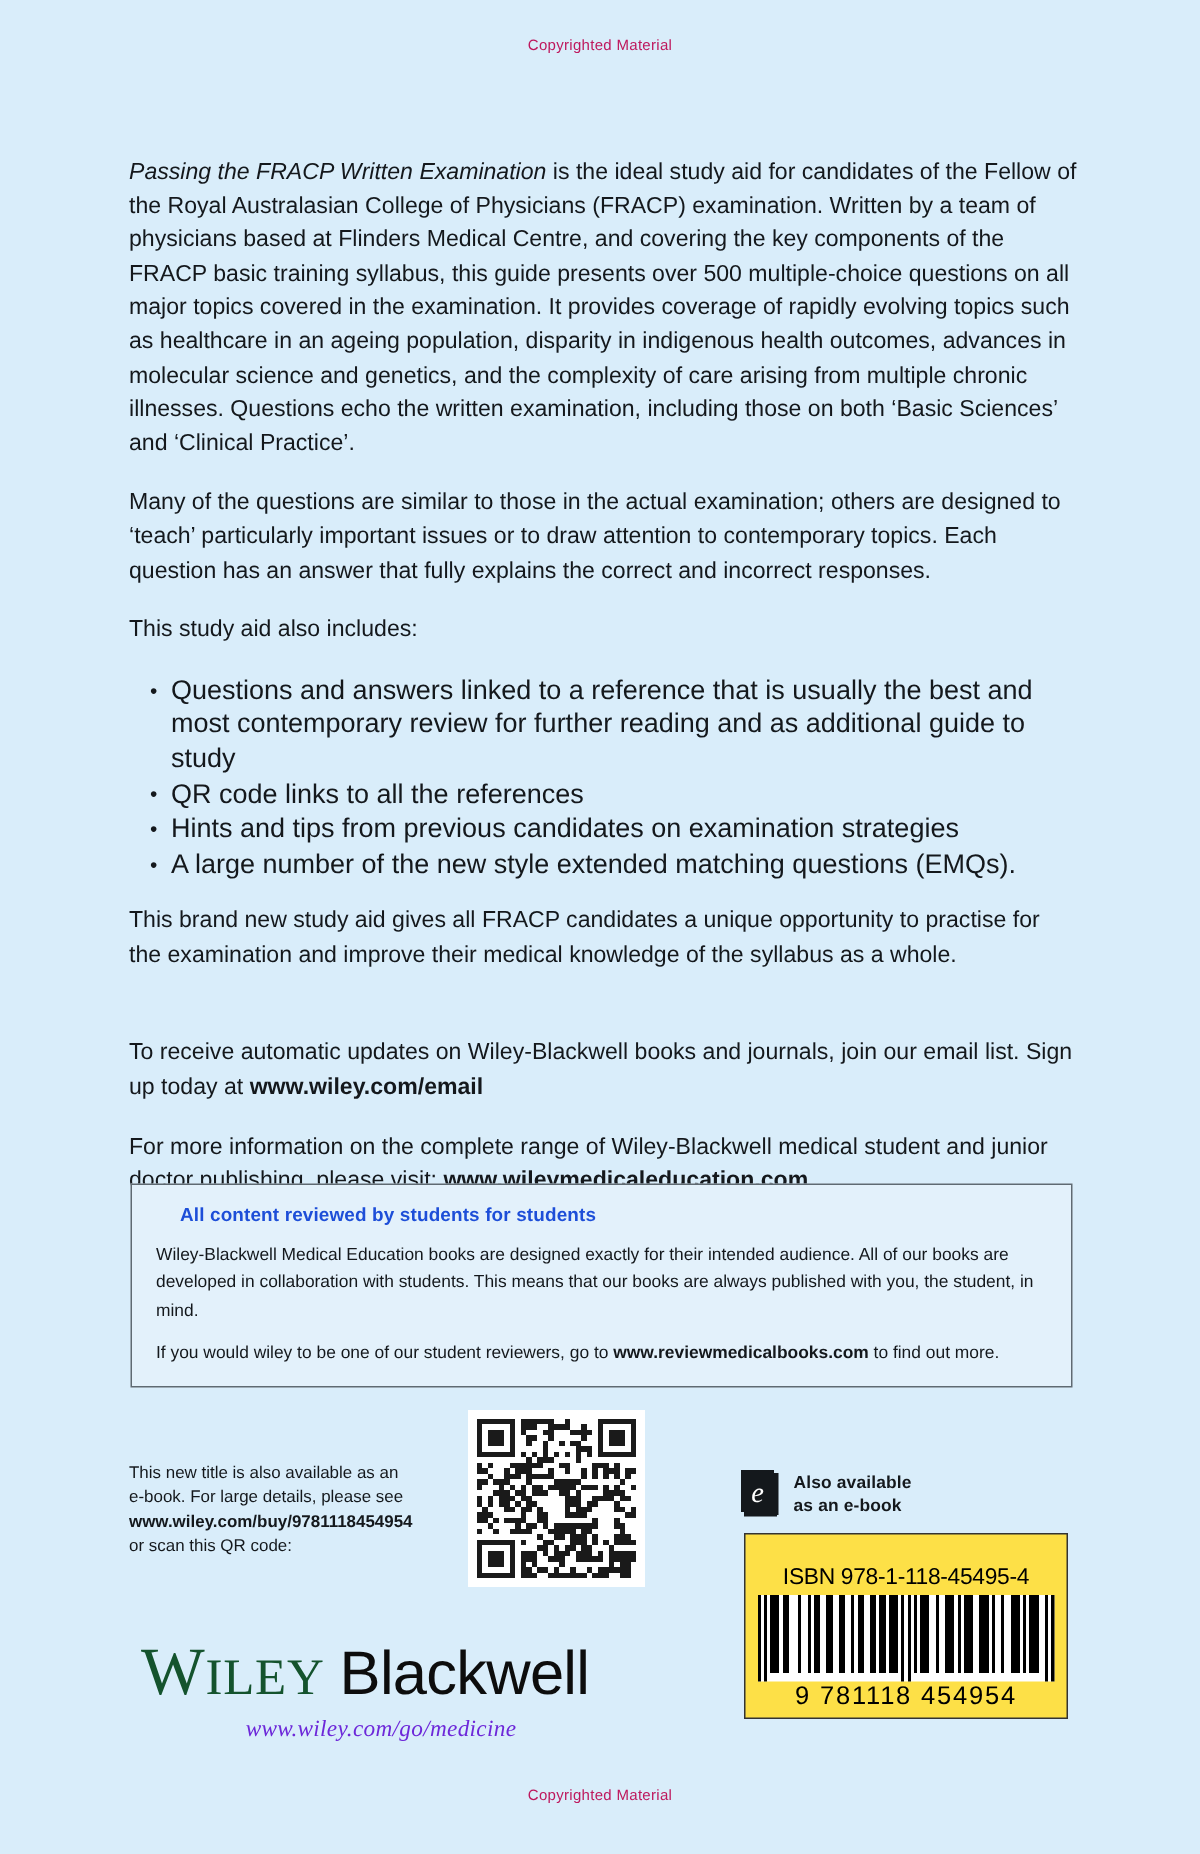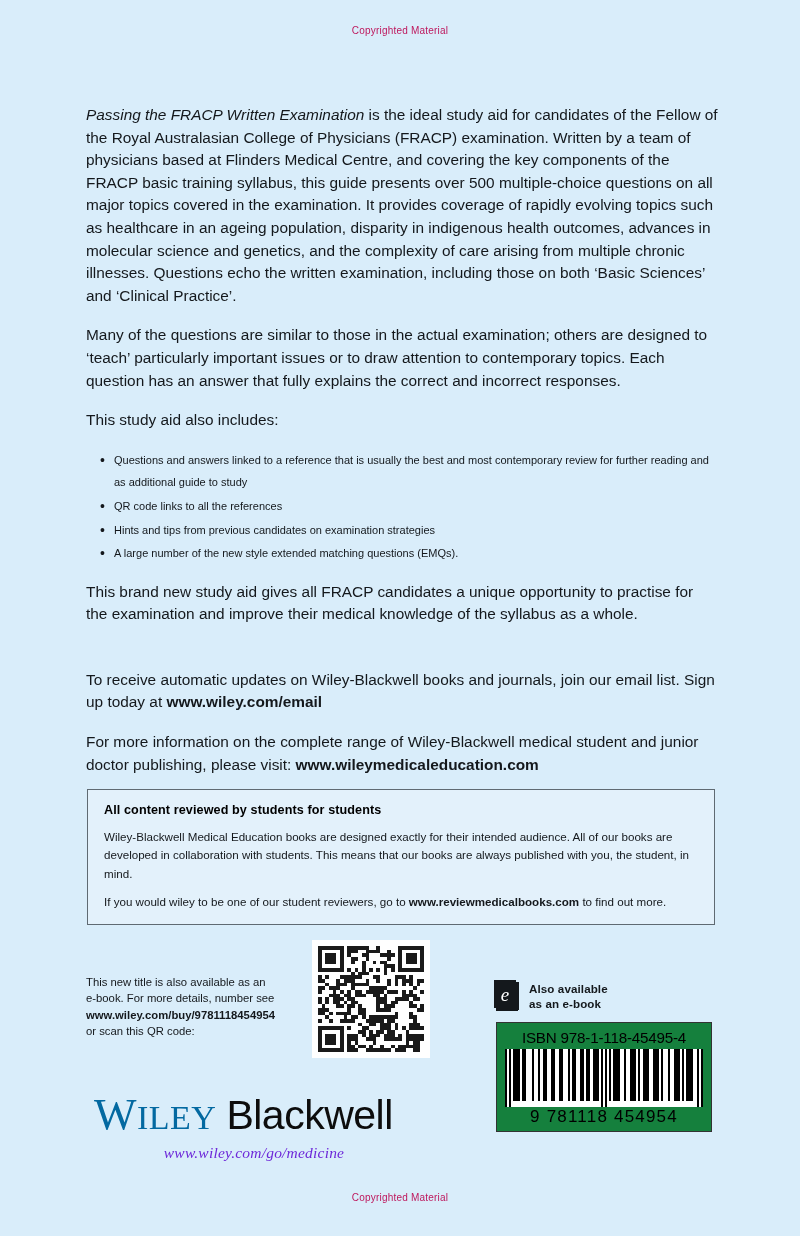--- a/index.html
+++ b/index.html
@@ -53,21 +53,21 @@
   }
   .tight { margin-bottom: 13px; }
 
   ul.feature-list {
     margin: 0 0 16px 0;
     padding: 0 0 0 14px;
     list-style: none;
   }
   ul.feature-list li {
     position: relative;
-    font-size: 11px;
+    font-size: 18px;
     line-height: 22.6px;
     margin-bottom: 1px;
     padding-left: 14px;
     color: #14181c;
   }
   ul.feature-list li::before {
     content: "\2022";
     position: absolute;
     left: 0;
     top: 0;
@@ -82,24 +82,24 @@
     position: absolute;
     left: 87px;
     top: 789px;
     width: 628px;
     box-sizing: border-box;
     border: 1px solid #5f6a72;
     background: #e3f1fb;
     padding: 13px 16px 12px 16px;
   }
   .review-box h3 {
-    margin: 0 0 11px 0;
+    margin: 0 0 11px 16px;
     font-size: 12.6px;
     font-weight: bold;
-    color: #000000;
+    color: #1d4ed8;
     letter-spacing: 0.1px;
   }
   .review-box p {
     margin: 0 0 10px 0;
     font-size: 11.6px;
     line-height: 18.4px;
     color: #14181c;
   }
   .review-box p:last-child { margin-bottom: 0; }
 
@@ -156,23 +156,23 @@
     line-height: 15px;
     color: #14181c;
     letter-spacing: 0.1px;
   }
 
   .isbn-block {
     position: absolute;
     left: 496px;
     top: 92px;
     width: 216px;
-    background: #15803d;
+    background: #fde047;
     border: 1px solid #333;
-    padding: 6px 8px 4px 8px;
+    padding: 20px 8px 4px 8px;
     box-sizing: border-box;
   }
   .isbn-text {
     font-size: 15.2px;
     font-family: "Liberation Sans", sans-serif;
     color: #000;
     text-align: center;
     letter-spacing: -0.2px;
     margin-bottom: 3px;
     white-space: nowrap;
@@ -198,21 +198,21 @@
     top: 162px;
     width: 320px;
   }
   .wiley-logo-line {
     white-space: nowrap;
     line-height: 1;
   }
   .wiley-word {
     font-family: "Liberation Serif", serif;
     font-size: 45px;
-    color: #0369a1;
+    color: #14532d;
     letter-spacing: 0.5px;
   }
   .wiley-word .small-caps {
     font-size: 34px;
   }
   .blackwell-word {
     font-family: "Liberation Sans", sans-serif;
     font-size: 41px;
     color: #0d0d0d;
     margin-left: 10px;
@@ -271,21 +271,21 @@
     <p>Wiley-Blackwell Medical Education books are designed exactly for their intended audience. All of our books are developed in collaboration with students. This means that our books are always published with you, the student, in mind.</p>
     <p>
       <span>If you would wiley to be one of our student reviewers, go to </span><span class="bold-url">www.reviewmedicalbooks.com</span><span> to find out more.</span>
     </p>
   </div>
 
   <div class="bottom-area">
 
     <div class="ebook-note">
       <div>This new title is also available as an</div>
-      <div>e-book. For more details, number see</div>
+      <div>e-book. For large details, please see</div>
       <div class="bold-url">www.wiley.com/buy/9781118454954</div>
       <div>or scan this QR code:</div>
     </div>
 
     <div class="qr-wrap">
       <svg class="qr-canvas" viewBox="0 0 29 29" shape-rendering="crispEdges">
         <rect width="29" height="29" fill="#ffffff"></rect>
         <g fill="#1a1a1a" id="qr-cells">
             <path d="M0 0h1v1h-1zM1 0h1v1h-1zM2 0h1v1h-1zM3 0h1v1h-1zM4 0h1v1h-1zM5 0h1v1h-1zM6 0h1v1h-1zM8 0h1v1h-1zM9 0h1v1h-1zM10 0h1v1h-1zM11 0h1v1h-1zM12 0h1v1h-1zM13 0h1v1h-1zM16 0h1v1h-1zM22 0h1v1h-1zM23 0h1v1h-1zM24 0h1v1h-1zM25 0h1v1h-1zM26 0h1v1h-1zM27 0h1v1h-1zM28 0h1v1h-1zM0 1h1v1h-1zM6 1h1v1h-1zM8 1h1v1h-1zM9 1h1v1h-1zM10 1h1v1h-1zM13 1h1v1h-1zM14 1h1v1h-1zM15 1h1v1h-1zM16 1h1v1h-1zM19 1h1v1h-1zM22 1h1v1h-1zM28 1h1v1h-1zM0 2h1v1h-1zM2 2h1v1h-1zM3 2h1v1h-1zM4 2h1v1h-1zM6 2h1v1h-1zM8 2h1v1h-1zM12 2h1v1h-1zM13 2h1v1h-1zM17 2h1v1h-1zM18 2h1v1h-1zM19 2h1v1h-1zM20 2h1v1h-1zM22 2h1v1h-1zM24 2h1v1h-1zM25 2h1v1h-1zM26 2h1v1h-1zM28 2h1v1h-1zM0 3h1v1h-1zM2 3h1v1h-1zM3 3h1v1h-1zM4 3h1v1h-1zM6 3h1v1h-1zM9 3h1v1h-1zM10 3h1v1h-1zM13 3h1v1h-1zM19 3h1v1h-1zM22 3h1v1h-1zM24 3h1v1h-1zM25 3h1v1h-1zM26 3h1v1h-1zM28 3h1v1h-1zM0 4h1v1h-1zM2 4h1v1h-1zM3 4h1v1h-1zM4 4h1v1h-1zM6 4h1v1h-1zM9 4h1v1h-1zM12 4h1v1h-1zM15 4h1v1h-1zM17 4h1v1h-1zM18 4h1v1h-1zM22 4h1v1h-1zM24 4h1v1h-1zM25 4h1v1h-1zM26 4h1v1h-1zM28 4h1v1h-1zM0 5h1v1h-1zM6 5h1v1h-1zM12 5h1v1h-1zM18 5h1v1h-1zM19 5h1v1h-1zM20 5h1v1h-1zM22 5h1v1h-1zM28 5h1v1h-1zM0 6h1v1h-1zM1 6h1v1h-1zM2 6h1v1h-1zM3 6h1v1h-1zM4 6h1v1h-1zM5 6h1v1h-1zM6 6h1v1h-1zM8 6h1v1h-1zM10 6h1v1h-1zM12 6h1v1h-1zM14 6h1v1h-1zM16 6h1v1h-1zM18 6h1v1h-1zM20 6h1v1h-1zM22 6h1v1h-1zM23 6h1v1h-1zM24 6h1v1h-1zM25 6h1v1h-1zM26 6h1v1h-1zM27 6h1v1h-1zM28 6h1v1h-1zM9 7h1v1h-1zM11 7h1v1h-1zM12 7h1v1h-1zM13 7h1v1h-1zM18 7h1v1h-1zM0 8h1v1h-1zM2 8h1v1h-1zM6 8h1v1h-1zM7 8h1v1h-1zM8 8h1v1h-1zM9 8h1v1h-1zM10 8h1v1h-1zM11 8h1v1h-1zM15 8h1v1h-1zM16 8h1v1h-1zM21 8h1v1h-1zM22 8h1v1h-1zM23 8h1v1h-1zM25 8h1v1h-1zM0 9h1v1h-1zM1 9h1v1h-1zM5 9h1v1h-1zM7 9h1v1h-1zM8 9h1v1h-1zM9 9h1v1h-1zM13 9h1v1h-1zM16 9h1v1h-1zM19 9h1v1h-1zM21 9h1v1h-1zM23 9h1v1h-1zM24 9h1v1h-1zM25 9h1v1h-1zM27 9h1v1h-1zM28 9h1v1h-1zM2 10h1v1h-1zM5 10h1v1h-1zM6 10h1v1h-1zM7 10h1v1h-1zM9 10h1v1h-1zM10 10h1v1h-1zM11 10h1v1h-1zM12 10h1v1h-1zM13 10h1v1h-1zM19 10h1v1h-1zM21 10h1v1h-1zM23 10h1v1h-1zM25 10h1v1h-1zM27 10h1v1h-1zM0 11h1v1h-1zM1 11h1v1h-1zM3 11h1v1h-1zM4 11h1v1h-1zM5 11h1v1h-1zM9 11h1v1h-1zM14 11h1v1h-1zM15 11h1v1h-1zM16 11h1v1h-1zM17 11h1v1h-1zM18 11h1v1h-1zM26 11h1v1h-1zM0 12h1v1h-1zM4 12h1v1h-1zM6 12h1v1h-1zM8 12h1v1h-1zM10 12h1v1h-1zM11 12h1v1h-1zM13 12h1v1h-1zM14 12h1v1h-1zM15 12h1v1h-1zM16 12h1v1h-1zM17 12h1v1h-1zM19 12h1v1h-1zM20 12h1v1h-1zM21 12h1v1h-1zM23 12h1v1h-1zM25 12h1v1h-1zM28 12h1v1h-1zM3 13h1v1h-1zM4 13h1v1h-1zM5 13h1v1h-1zM7 13h1v1h-1zM8 13h1v1h-1zM10 13h1v1h-1zM11 13h1v1h-1zM12 13h1v1h-1zM15 13h1v1h-1zM16 13h1v1h-1zM18 13h1v1h-1zM23 13h1v1h-1zM24 13h1v1h-1zM25 13h1v1h-1zM26 13h1v1h-1zM0 14h1v1h-1zM2 14h1v1h-1zM4 14h1v1h-1zM5 14h1v1h-1zM6 14h1v1h-1zM8 14h1v1h-1zM9 14h1v1h-1zM16 14h1v1h-1zM17 14h1v1h-1zM18 14h1v1h-1zM21 14h1v1h-1zM22 14h1v1h-1zM23 14h1v1h-1zM24 14h1v1h-1zM26 14h1v1h-1zM27 14h1v1h-1zM0 15h1v1h-1zM2 15h1v1h-1zM4 15h1v1h-1zM5 15h1v1h-1zM7 15h1v1h-1zM9 15h1v1h-1zM10 15h1v1h-1zM16 15h1v1h-1zM17 15h1v1h-1zM18 15h1v1h-1zM20 15h1v1h-1zM21 15h1v1h-1zM25 15h1v1h-1zM1 16h1v1h-1zM5 16h1v1h-1zM6 16h1v1h-1zM8 16h1v1h-1zM9 16h1v1h-1zM11 16h1v1h-1zM16 16h1v1h-1zM18 16h1v1h-1zM19 16h1v1h-1zM20 16h1v1h-1zM25 16h1v1h-1zM26 16h1v1h-1zM28 16h1v1h-1zM0 17h1v1h-1zM1 17h1v1h-1zM2 17h1v1h-1zM8 17h1v1h-1zM11 17h1v1h-1zM12 17h1v1h-1zM16 17h1v1h-1zM17 17h1v1h-1zM18 17h1v1h-1zM19 17h1v1h-1zM27 17h1v1h-1zM28 17h1v1h-1zM0 18h1v1h-1zM1 18h1v1h-1zM3 18h1v1h-1zM5 18h1v1h-1zM6 18h1v1h-1zM7 18h1v1h-1zM8 18h1v1h-1zM11 18h1v1h-1zM12 18h1v1h-1zM21 18h1v1h-1zM25 18h1v1h-1zM2 19h1v1h-1zM7 19h1v1h-1zM9 19h1v1h-1zM10 19h1v1h-1zM12 19h1v1h-1zM14 19h1v1h-1zM15 19h1v1h-1zM16 19h1v1h-1zM17 19h1v1h-1zM18 19h1v1h-1zM19 19h1v1h-1zM20 19h1v1h-1zM21 19h1v1h-1zM25 19h1v1h-1zM26 19h1v1h-1zM0 20h1v1h-1zM3 20h1v1h-1zM6 20h1v1h-1zM7 20h1v1h-1zM8 20h1v1h-1zM9 20h1v1h-1zM13 20h1v1h-1zM14 20h1v1h-1zM15 20h1v1h-1zM16 20h1v1h-1zM17 20h1v1h-1zM19 20h1v1h-1zM20 20h1v1h-1zM26 20h1v1h-1zM11 21h1v1h-1zM14 21h1v1h-1zM15 21h1v1h-1zM17 21h1v1h-1zM18 21h1v1h-1zM19 21h1v1h-1zM21 21h1v1h-1zM25 21h1v1h-1zM26 21h1v1h-1zM27 21h1v1h-1zM0 22h1v1h-1zM1 22h1v1h-1zM2 22h1v1h-1zM3 22h1v1h-1zM4 22h1v1h-1zM5 22h1v1h-1zM6 22h1v1h-1zM8 22h1v1h-1zM12 22h1v1h-1zM13 22h1v1h-1zM17 22h1v1h-1zM18 22h1v1h-1zM19 22h1v1h-1zM21 22h1v1h-1zM23 22h1v1h-1zM25 22h1v1h-1zM26 22h1v1h-1zM27 22h1v1h-1zM28 22h1v1h-1zM0 23h1v1h-1zM6 23h1v1h-1zM11 23h1v1h-1zM12 23h1v1h-1zM14 23h1v1h-1zM16 23h1v1h-1zM17 23h1v1h-1zM19 23h1v1h-1zM20 23h1v1h-1zM24 23h1v1h-1zM0 24h1v1h-1zM2 24h1v1h-1zM3 24h1v1h-1zM4 24h1v1h-1zM6 24h1v1h-1zM8 24h1v1h-1zM9 24h1v1h-1zM10 24h1v1h-1zM12 24h1v1h-1zM14 24h1v1h-1zM15 24h1v1h-1zM16 24h1v1h-1zM18 24h1v1h-1zM19 24h1v1h-1zM20 24h1v1h-1zM22 24h1v1h-1zM24 24h1v1h-1zM25 24h1v1h-1zM26 24h1v1h-1zM27 24h1v1h-1zM28 24h1v1h-1zM0 25h1v1h-1zM2 25h1v1h-1zM3 25h1v1h-1zM4 25h1v1h-1zM6 25h1v1h-1zM8 25h1v1h-1zM9 25h1v1h-1zM10 25h1v1h-1zM13 25h1v1h-1zM14 25h1v1h-1zM15 25h1v1h-1zM18 25h1v1h-1zM19 25h1v1h-1zM20 25h1v1h-1zM21 25h1v1h-1zM22 25h1v1h-1zM24 25h1v1h-1zM25 25h1v1h-1zM26 25h1v1h-1zM27 25h1v1h-1zM28 25h1v1h-1zM0 26h1v1h-1zM2 26h1v1h-1zM3 26h1v1h-1zM4 26h1v1h-1zM6 26h1v1h-1zM8 26h1v1h-1zM10 26h1v1h-1zM15 26h1v1h-1zM24 26h1v1h-1zM26 26h1v1h-1zM27 26h1v1h-1zM0 27h1v1h-1zM6 27h1v1h-1zM8 27h1v1h-1zM9 27h1v1h-1zM11 27h1v1h-1zM12 27h1v1h-1zM14 27h1v1h-1zM17 27h1v1h-1zM20 27h1v1h-1zM22 27h1v1h-1zM23 27h1v1h-1zM24 27h1v1h-1zM25 27h1v1h-1zM26 27h1v1h-1zM27 27h1v1h-1zM0 28h1v1h-1zM1 28h1v1h-1zM2 28h1v1h-1zM3 28h1v1h-1zM4 28h1v1h-1zM5 28h1v1h-1zM6 28h1v1h-1zM8 28h1v1h-1zM9 28h1v1h-1zM10 28h1v1h-1zM13 28h1v1h-1zM14 28h1v1h-1zM15 28h1v1h-1zM16 28h1v1h-1zM17 28h1v1h-1zM18 28h1v1h-1zM19 28h1v1h-1zM21 28h1v1h-1zM22 28h1v1h-1zM23 28h1v1h-1zM26 28h1v1h-1zM27 28h1v1h-1z"></path>
           </g>

